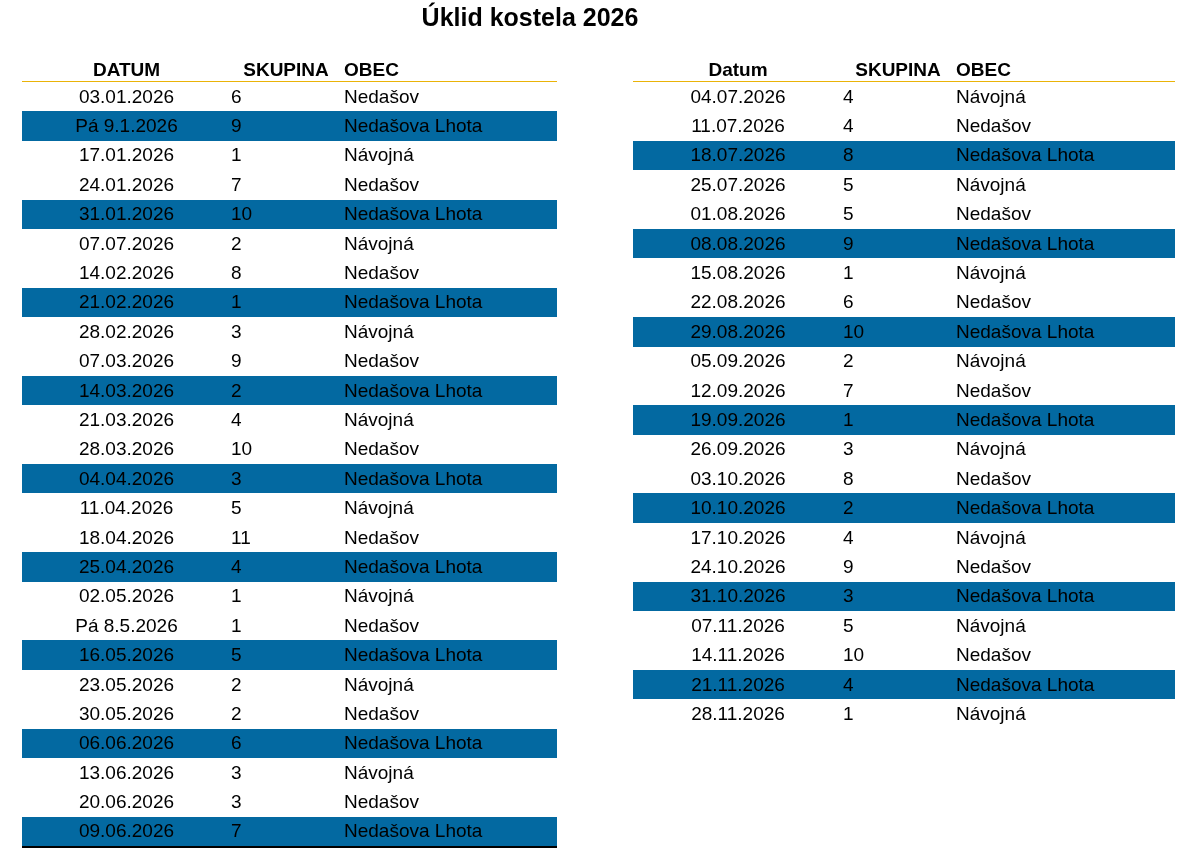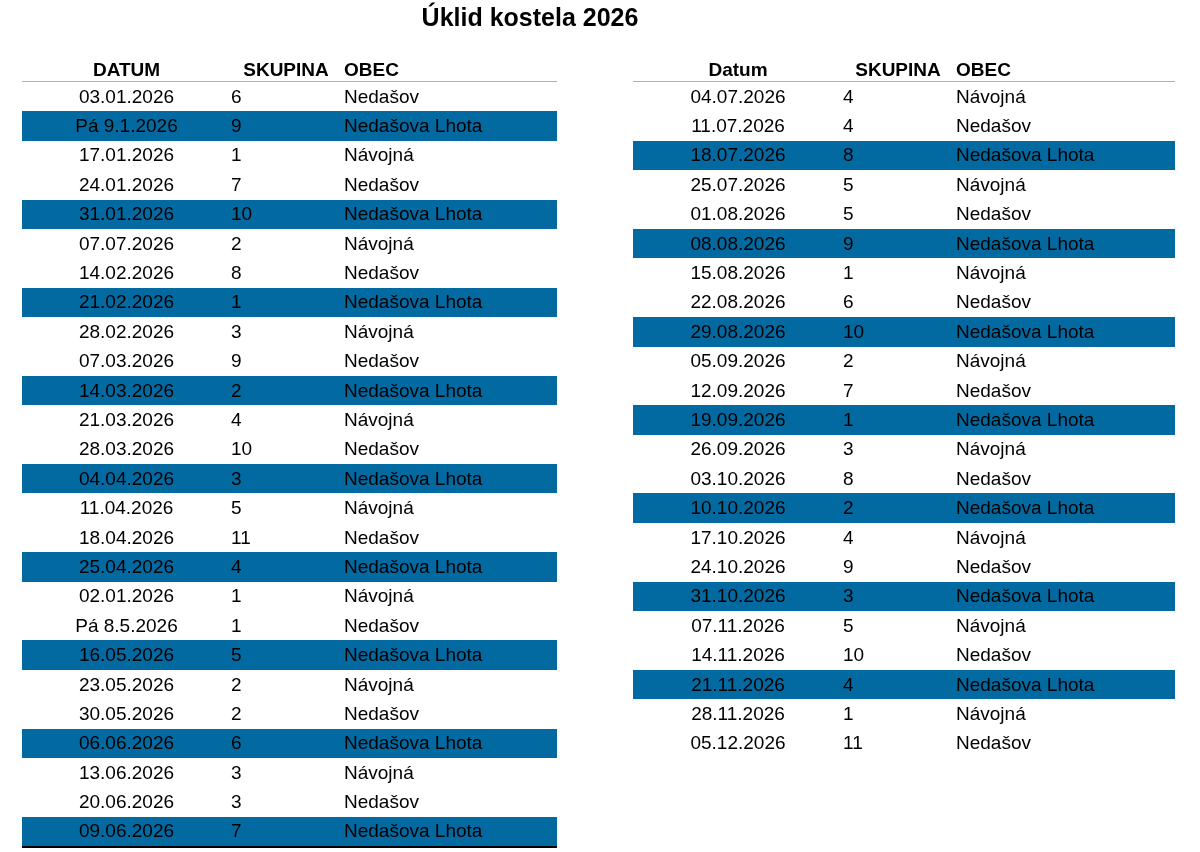--- a/index.html
+++ b/index.html
@@ -156,21 +156,21 @@
         <td class="c-date">18.04.2026</td>
         <td class="c-group">11</td>
         <td class="c-obec">Nedašov</td>
       </tr>
       <tr class="hl">
         <td class="c-date">25.04.2026</td>
         <td class="c-group">4</td>
         <td class="c-obec">Nedašova Lhota</td>
       </tr>
       <tr>
-        <td class="c-date">02.01.2026</td>
+        <td class="c-date">02.05.2026</td>
         <td class="c-group">1</td>
         <td class="c-obec">Návojná</td>
       </tr>
       <tr>
         <td class="c-date">Pá 8.5.2026</td>
         <td class="c-group">1</td>
         <td class="c-obec">Nedašov</td>
       </tr>
       <tr class="hl">
         <td class="c-date">16.05.2026</td>
@@ -327,19 +327,14 @@
       <tr class="hl">
         <td class="c-date">21.11.2026</td>
         <td class="c-group">4</td>
         <td class="c-obec">Nedašova Lhota</td>
       </tr>
       <tr>
         <td class="c-date">28.11.2026</td>
         <td class="c-group">1</td>
         <td class="c-obec">Návojná</td>
       </tr>
-      <tr>
-        <td class="c-date">05.12.2026</td>
-        <td class="c-group">11</td>
-        <td class="c-obec">Nedašov</td>
-      </tr>
     </tbody>
 </table>
 
 </body></html>

